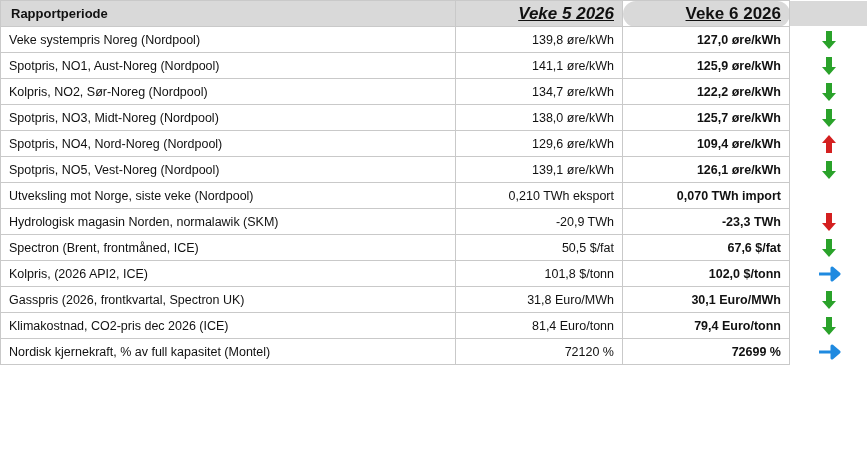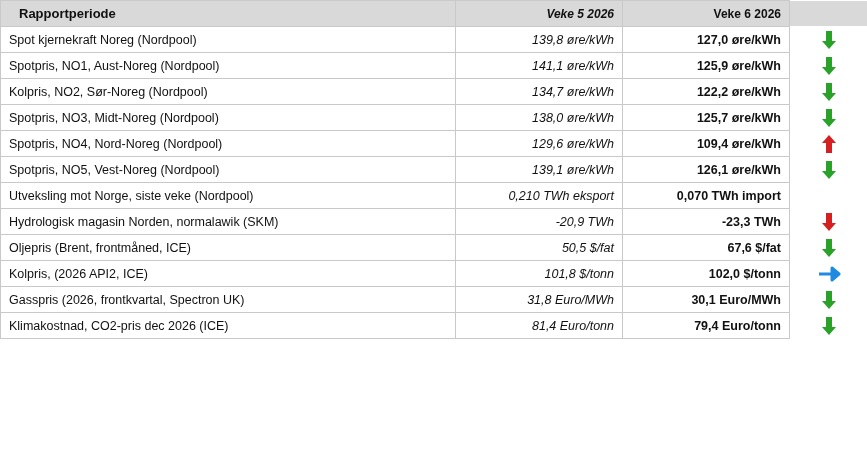--- a/index.html
+++ b/index.html
@@ -39,39 +39,38 @@
   col.c-arrow { width: 78px; }
 
   .row-header td {
     background: #d9d9d9;
     font-weight: bold;
     border-top: 1px solid #9f9f9f;
     border-bottom: 1px solid #9f9f9f;
   }
   .row-header .cell-label { font-size: 13px; }
   .row-header .cell-prev,
-  .row-header .cell-curr { font-size: 12px; }
+  .row-header .cell-curr { font-size: 17px; text-decoration: underline; }
 
   .cell-label {
     text-align: left;
     padding-left: 14px;
   }
-  .row-header .cell-label { padding-left: 18px; }
+  .row-header .cell-label { padding-left: 10px; }
   .cell-prev {
     text-align: right;
-    font-style: italic;
     padding-right: 14px;
   }
   .cell-curr {
     text-align: right;
     font-weight: bold;
     padding-right: 14px;
   }
   .row-header .cell-prev { font-style: italic; font-weight: bold; }
-  .row-header .cell-curr { font-style: normal; font-weight: bold; }
+  .row-header .cell-curr { font-style: normal; font-weight: bold; border-radius: 13px; }
   .cell-arrow {
     text-align: center;
     border-left: none;
     border-right: none;
     background: #ffffff;
   }
   .cell-arrow.blank { border-top-color: #ffffff; border-bottom-color: #ffffff; }
 
   .arrow-svg { display: inline-block; vertical-align: middle; }
 
@@ -93,21 +92,21 @@
       <col class="c-arrow">
     </colgroup>
     <tbody id="tbody">
         <tr class="row-header">
           <td class="cell-label">Rapportperiode</td>
           <td class="cell-prev">Veke 5 2026</td>
           <td class="cell-curr">Veke 6 2026</td>
           <td class="cell-arrow blank"></td>
         </tr>
         <tr>
-          <td class="cell-label">Spot kjernekraft Noreg (Nordpool)</td>
+          <td class="cell-label">Veke systempris Noreg (Nordpool)</td>
           <td class="cell-prev">139,8 øre/kWh</td>
           <td class="cell-curr">127,0 øre/kWh</td>
           <td class="cell-arrow blank"><svg class="arrow-svg" width="16" height="20" viewBox="0 0 16 20">
               <path d="M8 19 L15 11 L11 11 L11 1 L5 1 L5 11 L1 11 Z" fill="#2aa22a"></path>
             </svg></td>
         </tr>
         <tr>
           <td class="cell-label">Spotpris, NO1, Aust-Noreg (Nordpool)</td>
           <td class="cell-prev">141,1 øre/kWh</td>
           <td class="cell-curr">125,9 øre/kWh</td>
@@ -155,21 +154,21 @@
         </tr>
         <tr>
           <td class="cell-label">Hydrologisk magasin Norden, normalawik (SKM)</td>
           <td class="cell-prev">-20,9 TWh</td>
           <td class="cell-curr">-23,3 TWh</td>
           <td class="cell-arrow blank"><svg class="arrow-svg" width="16" height="20" viewBox="0 0 16 20">
               <path d="M8 19 L15 11 L11 11 L11 1 L5 1 L5 11 L1 11 Z" fill="#d42020"></path>
             </svg></td>
         </tr>
         <tr>
-          <td class="cell-label">Oljepris (Brent, frontmåned, ICE)</td>
+          <td class="cell-label">Spectron (Brent, frontmåned, ICE)</td>
           <td class="cell-prev">50,5 $/fat</td>
           <td class="cell-curr">67,6 $/fat</td>
           <td class="cell-arrow blank"><svg class="arrow-svg" width="16" height="20" viewBox="0 0 16 20">
               <path d="M8 19 L15 11 L11 11 L11 1 L5 1 L5 11 L1 11 Z" fill="#2aa22a"></path>
             </svg></td>
         </tr>
         <tr>
           <td class="cell-label">Kolpris, (2026 API2, ICE)</td>
           <td class="cell-prev">101,8 $/tonn</td>
           <td class="cell-curr">102,0 $/tonn</td>
@@ -186,19 +185,27 @@
             </svg></td>
         </tr>
         <tr>
           <td class="cell-label">Klimakostnad, CO2-pris dec 2026 (ICE)</td>
           <td class="cell-prev">81,4 Euro/tonn</td>
           <td class="cell-curr">79,4 Euro/tonn</td>
           <td class="cell-arrow blank"><svg class="arrow-svg" width="16" height="20" viewBox="0 0 16 20">
               <path d="M8 19 L15 11 L11 11 L11 1 L5 1 L5 11 L1 11 Z" fill="#2aa22a"></path>
             </svg></td>
         </tr>
+        <tr>
+          <td class="cell-label">Nordisk kjernekraft, % av full kapasitet (Montel)</td>
+          <td class="cell-prev">72120 %</td>
+          <td class="cell-curr">72699 %</td>
+          <td class="cell-arrow blank"><svg class="arrow-svg" width="24" height="18" viewBox="0 0 24 18">
+              <path d="M2 9 L15 9 M15 3 L22 9 L15 15 Z" fill="#1f8ae0" stroke="#1f8ae0" stroke-width="3" stroke-linejoin="round"></path>
+            </svg></td>
+        </tr>
       </tbody>
   </table>
 
   <div class="footnote">
     
   </div>
 </div>
 
 </body></html>

